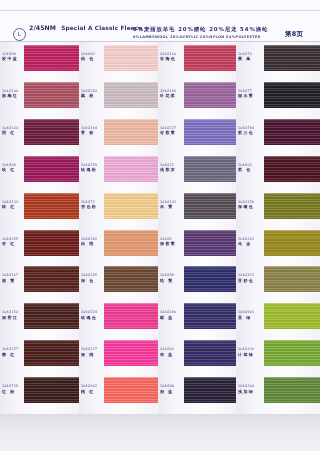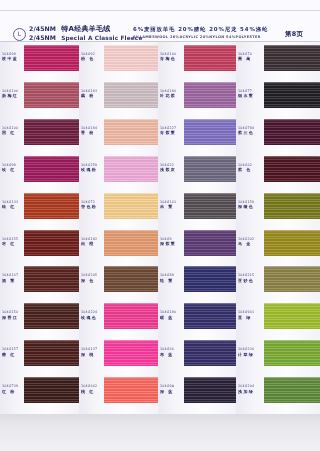--- a/index.html
+++ b/index.html
@@ -96,24 +96,20 @@
 
   <div class="header">
     <div class="hdr-rule-top"></div>
     <div class="hdr-rule-bot"></div>
 
     <div class="logo-circle">L</div>
 
     <div class="title-block">
       <div class="t-row">
         <span class="t-code">2/45NM</span>
-        <span class="t-cn">特A经典羊毛绒</span>
-      </div>
-      <div class="t-row">
-        <span class="t-code">2/45NM</span>
         <span class="t-en">Special A Classic Fleece</span>
       </div>
     </div>
 
     <div class="comp-block">
       <div class="comp-cn">6%麦丽放羊毛  20%腈纶  20%尼龙  54%涤纶</div>
       <div class="comp-en">6%LAMBSWOOL 26%ACRYLIC 20%NYLON 54%POLYESTER</div>
     </div>
 
     <div class="page-no">第8页</div>

